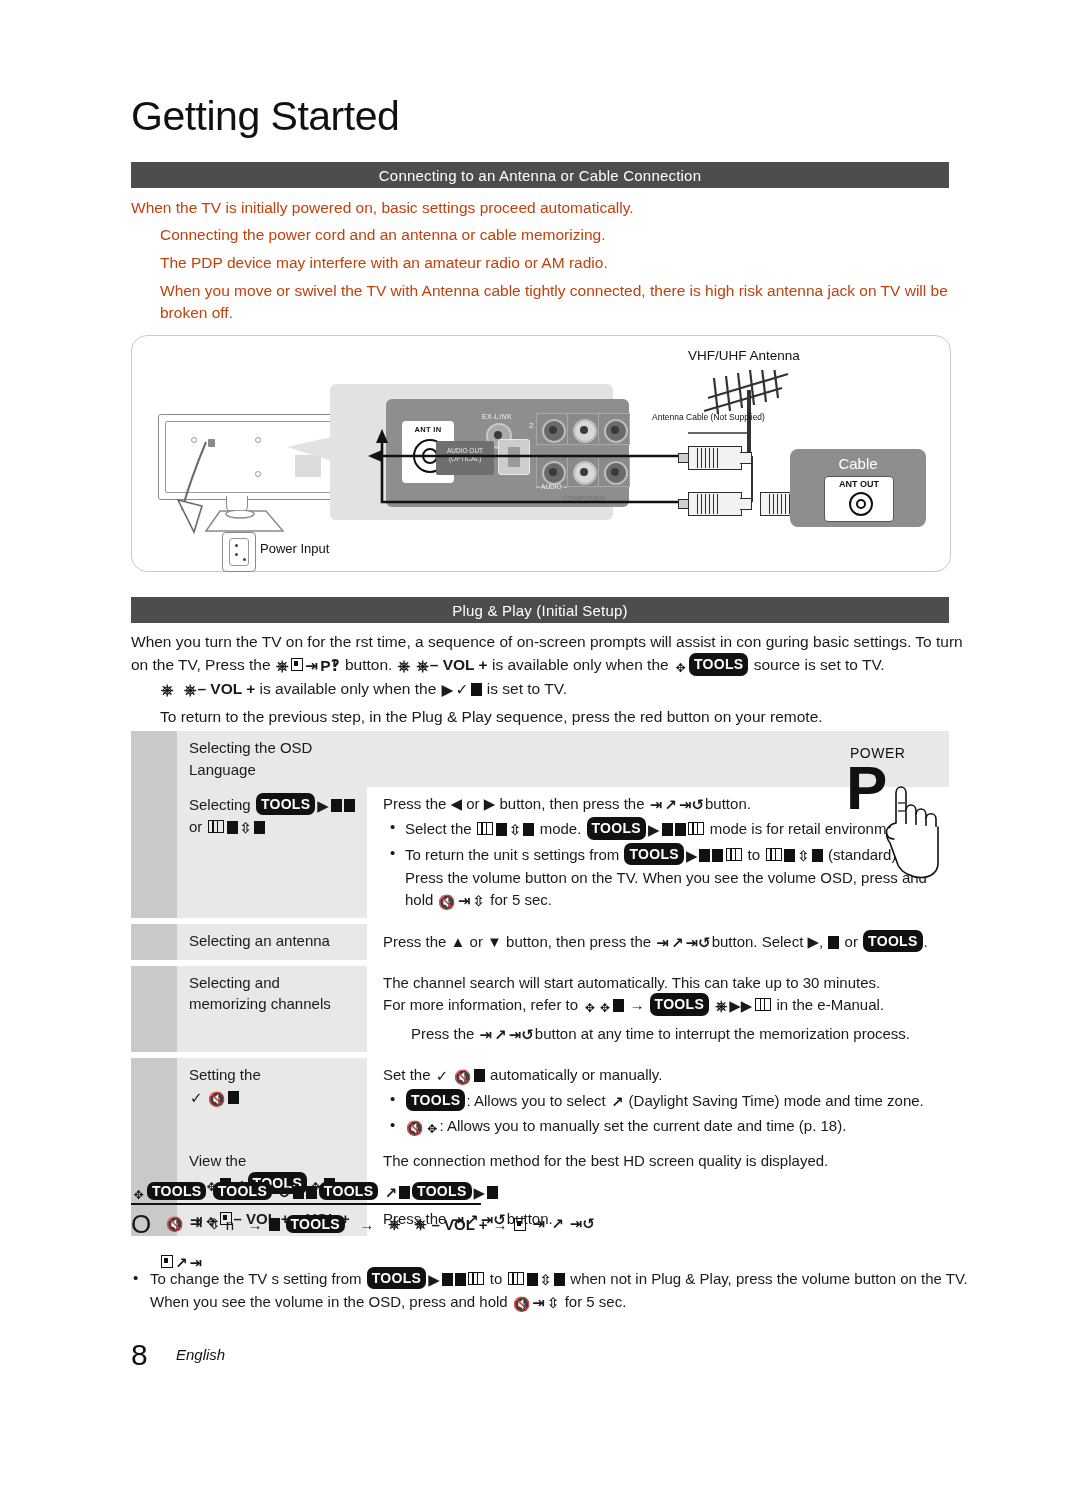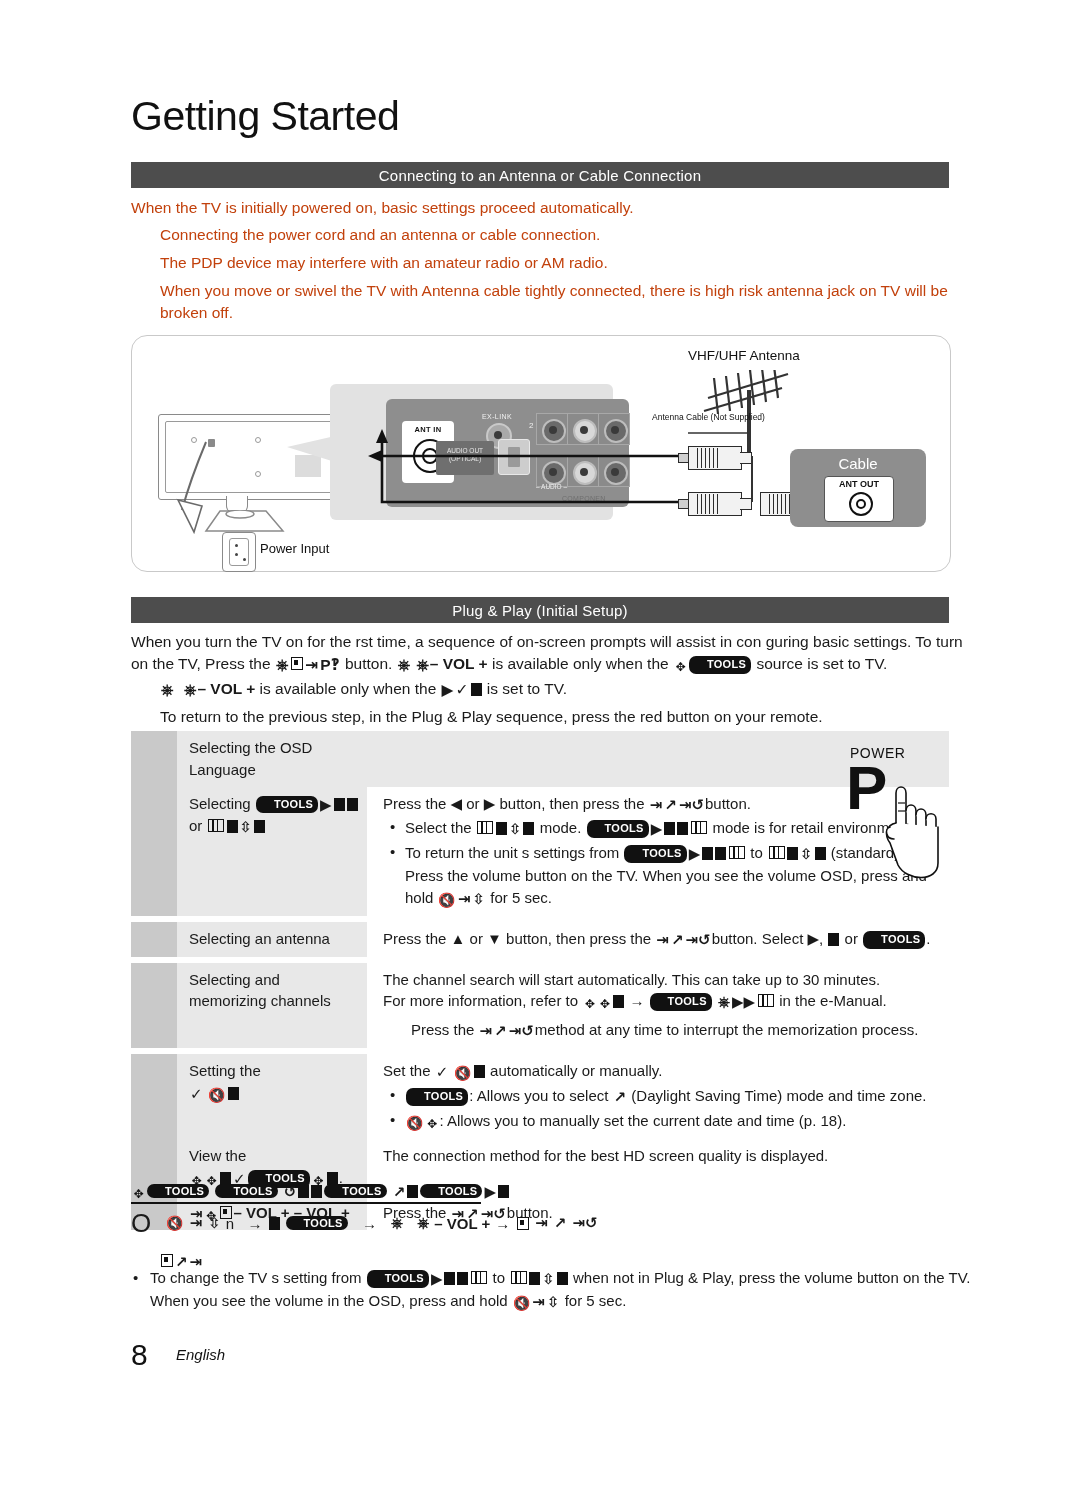--- a/index.html
+++ b/index.html
@@ -171,22 +171,22 @@
 
   
   .pp-para{position:absolute;font-size:15.5px;line-height:1.45;}
   #pp-main{left:131px;top:631px;width:840px;}
   #pp-sub{left:160px;top:678px;width:810px;}
   #pp-return{left:160px;top:706px;width:810px;}
 
   
   .tools-chip{
     display:inline-block;background:#111;color:#fff;border-radius:7px;
-    font-size:11px;font-weight:700;letter-spacing:0.3px;
-    padding:1px 5px 1px 18px;vertical-align:1px;margin:0 1px;
+    font-size:14px;font-weight:700;letter-spacing:0.3px;
+    padding:1px 5px 1px 5px;vertical-align:1px;margin:0 1px;
     font-family:"Liberation Sans",sans-serif;
   }
   .g{display:inline-block;vertical-align:-1px;margin:0 1px;font-weight:700;}
   .g-sq{display:inline-block;width:10px;height:11px;border:1.6px solid #111;vertical-align:-1px;margin:0 1.5px;position:relative;}
   .g-sq::after{content:"";position:absolute;left:2px;top:2px;width:4px;height:5px;background:#111;}
   .g-door{display:inline-block;width:8px;height:13px;background:#111;vertical-align:-2px;margin:0 1px;border-right:3px solid #111;}
   .g-grid{display:inline-block;width:14px;height:11px;border:1.6px solid #111;vertical-align:-1px;margin:0 1.5px;
      background:linear-gradient(90deg,transparent 3.5px,#111 3.5px 5px,transparent 5px,transparent 8px,#111 8px 9.5px,transparent 9.5px);}
   .g-nav{display:inline-block;position:relative;width:13px;height:13px;vertical-align:-2px;margin:0 1px;
      color:#111;font-size:12px;line-height:13px;text-align:center;}
@@ -233,21 +233,21 @@
 
 <div class="page">
 
   <div class="page-title">Getting Started</div>
 
   <div class="section-bar" id="bar-antenna">
     <span>Connecting to an Antenna or Cable Connection</span>
   </div>
 
   <div class="para p-intro">When the TV is initially powered on, basic settings proceed automatically.</div>
-  <div class="para p-ind" id="p-power">Connecting the power cord and an antenna or cable connection.</div>
+  <div class="para p-ind" id="p-power">Connecting the power cord and an antenna or cable memorizing.</div>
   <div class="para p-ind" id="p-pdp">The PDP device may interfere with an amateur radio or AM radio.</div>
   <div class="para p-ind" id="p-swivel">When you move or swivel the TV with Antenna cable tightly connected, there is high risk antenna jack on TV will be broken off.</div>
 
   <div class="figure-box">
 
     <div class="tv-body">
       <div class="tv-inner"></div>
       <div class="tv-screw" style="left:32px;top:22px;"></div>
       <div class="tv-screw" style="left:96px;top:22px;"></div>
       <div class="tv-screw" style="left:96px;top:56px;"></div>
@@ -439,21 +439,21 @@
     <div class="row shade-a">
       <div class="cell-tab"></div>
       <div class="cell-name">
         <span>Selecting and</span><br>
         <span>memorizing channels</span>
       </div>
       <div class="cell-desc">
         <span>The channel search will start automatically. This can take up to 30 minutes.</span><br>
         <span>For more information, refer to </span><span class="g-nav">✥</span><span class="g-nav">✥</span><span class="g-door"></span><span> → </span><span class="tools-chip">TOOLS</span>&nbsp;<span class="g">⎈</span><span class="g">▶▶</span><span class="g-grid"></span><span> in the e-Manual.</span>
         <div class="indent-note">
-          <span>Press the </span><span class="g">⇥</span><span class="g">↗</span><span class="g">⇥↺</span><span>method at any time to interrupt the memorization process.</span>
+          <span>Press the </span><span class="g">⇥</span><span class="g">↗</span><span class="g">⇥↺</span><span>button at any time to interrupt the memorization process.</span>
         </div>
       </div>
     </div>
 
     <div class="row-gap"></div>
 
     <div class="row shade-a">
       <div class="cell-tab"></div>
       <div class="cell-name">
         <span>Setting the</span><br>

